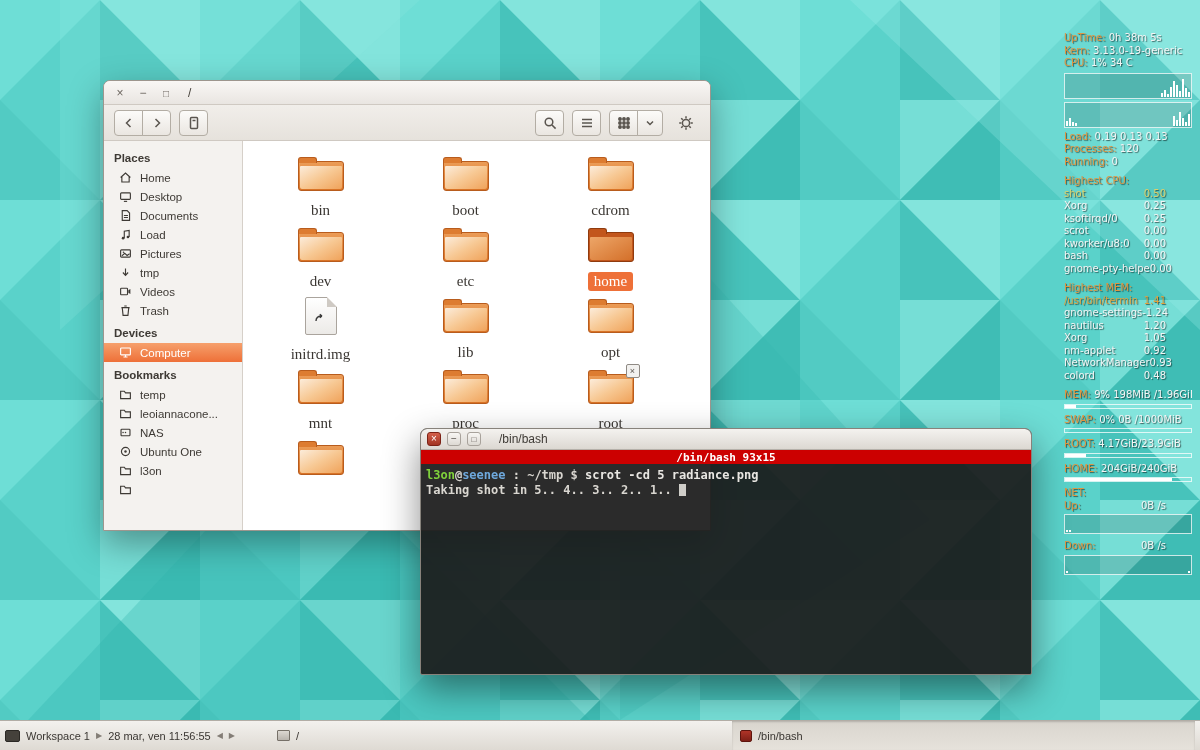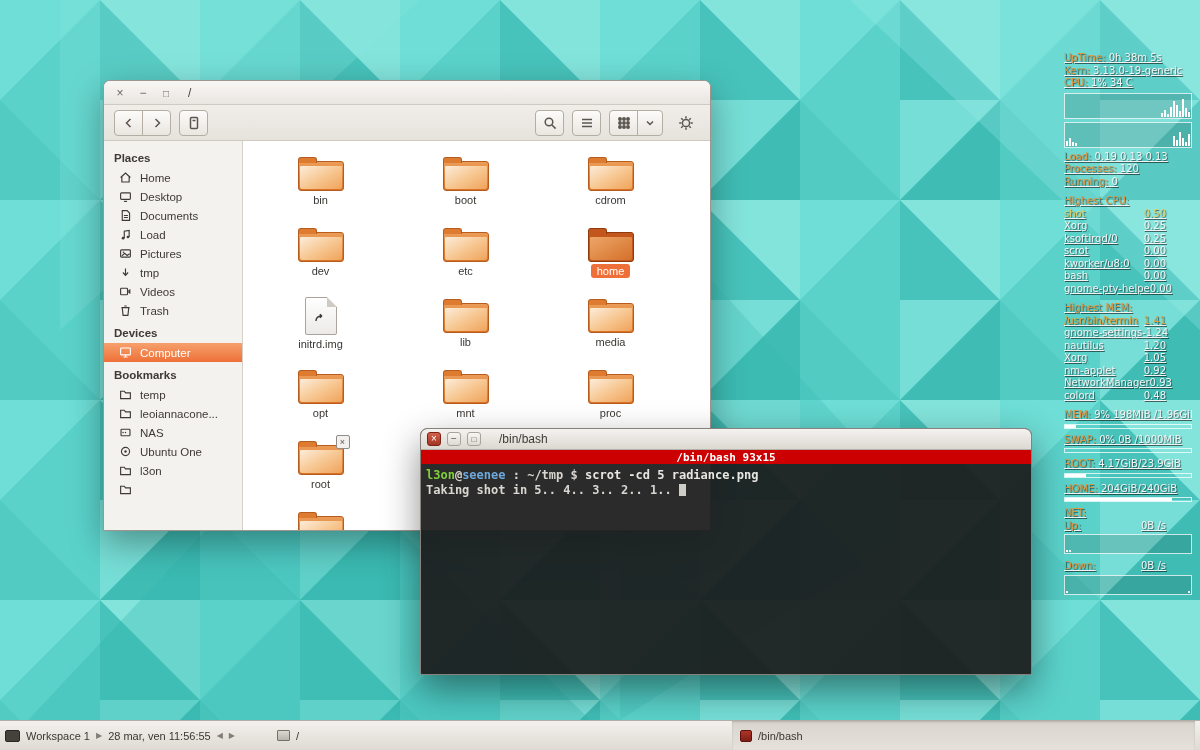--- a/index.html
+++ b/index.html
@@ -38,21 +38,21 @@
   .ficon { width:46px; height:34px; position:relative; }
   .fold-back { position:absolute; left:0; right:0; top:4px; bottom:0; background:linear-gradient(#eb9c57,#d97326);
         border:1px solid #b85c1d; border-radius:2px 3px 3px 3px; }
   .fold-back::before { content:''; position:absolute; top:-5px; left:-1px; width:17px; height:5px;
         background:#dd7c31; border:1px solid #b85c1d; border-bottom:none; border-radius:3px 3px 0 0; }
   .fold-front { position:absolute; left:2px; right:2px; bottom:2px; height:23px; border-radius:1px 1px 2px 2px;
         background:linear-gradient(150deg,#fcecda 0%,#f7c893 50%,#f0a35b 100%); }
   .fitem.selected .fold-back { background:#c2561c; border-color:#8f3b0e; }
   .fitem.selected .fold-back::before { background:#c2561c; border-color:#8f3b0e; }
   .fitem.selected .fold-front { background:linear-gradient(150deg,#eda668,#d4702a); }
-  .flabel { margin-top:2px; font-size:11px; color:#3a3632; padding:1px 6px; border-radius:3px; white-space:nowrap; }
+  .flabel { margin-top:10px; font-size:15px; color:#3a3632; padding:1px 6px; border-radius:3px; white-space:nowrap;font-family:Liberation Serif, serif; }
   .fitem.selected .flabel { background:#ee7038; color:#fff; }
   .picon { width:32px; height:38px; margin-top:-2px; position:relative; border:1px solid #aaa49d; border-radius:2px;
         background:linear-gradient(#ffffff,#eceae7); }
   .picon .foldc { position:absolute; top:-1px; right:-1px; width:10px; height:10px;
         background:linear-gradient(225deg,#ffffff 48%,#cfcac4 52%); }
   .picon svg { position:absolute; left:7px; top:12px; width:16px; height:16px; }
   .emblem-x { position:absolute; right:-6px; top:-6px; width:14px; height:14px; background:#f2f1ef;
         border:1px solid #8f8a84; border-radius:2px; color:#5c5751; font-size:9px; line-height:12px; text-align:center; }
   .emblem-x::after { content:"×"; }
 
@@ -68,22 +68,22 @@
   .tbb.close::after{content:"×";} .tbb.min::after{content:"−";} .tbb.max::after{content:"□"; font-size:8px;}
   .term-title { margin-left:12px; font-size:12px; color:#3e3a35; }
   .term-banner { height:14px; background:#cc0000; display:flex; align-items:center; justify-content:center;
         color:#fff; font:bold 11px "DejaVu Sans Mono", monospace; }
   .term-body { padding:4px 5px; font:12px/15px "DejaVu Sans Mono", monospace; color:#d9d6d0; }
   .tline { white-space:pre;font-weight:bold; }
   .p-user { color:#7fd13b; } .p-host { color:#6ea8dc; } .p-cmd { color:#e8e6e2; }
   .cursor { display:inline-block; width:7px; height:12px; background:#cfcdc8; vertical-align:-2px; }
 
   
-  .conky { position:absolute; top:52px; right:8px; width:128px; z-index:1; font:10px/12.5px "DejaVu Sans", sans-serif;
-        color:#f4f4f4; text-shadow:1px 1px 1px rgba(0,0,0,.55);text-decoration:underline; }
+  .conky { position:absolute; top:32px; right:8px; width:128px; z-index:1; font:10px/12.5px "DejaVu Sans", sans-serif;
+        color:#f4f4f4; text-shadow:1px 1px 1px rgba(0,0,0,.55); }
   .clabel { color:#e09540; }
   .crow { white-space:nowrap; overflow:hidden; }
   .proc { display:flex; justify-content:space-between; padding-right:26px; }
   .cpu-procs .proc:first-child { color:#ded06a; }
   .mem-procs .proc:first-child { color:#e0a23e;text-align:center; }
   .chead { margin-top:7px; }
   .cgraph { height:26px; border:1px solid rgba(255,255,255,.75); background:rgba(0,0,0,.12);
         margin:3px 0; display:flex; align-items:flex-end; gap:1px; padding:1px; }
   .cgraph i { width:2px; background:#fff; flex:none; } .cgraph .sp { flex:1; background:transparent; }
   .cgraph.small { height:20px; margin:2px 0 6px; }
@@ -487,27 +487,20 @@
             <div class="fold-back"></div>
             <div class="fold-front"></div>
           </div>
           <div class="flabel">lib</div>
         </div>
       <div class="fitem">
           <div class="ficon">
             <div class="fold-back"></div>
             <div class="fold-front"></div>
           </div>
-          <div class="flabel">media</div>
-        </div>
-      <div class="fitem">
-          <div class="ficon">
-            <div class="fold-back"></div>
-            <div class="fold-front"></div>
-          </div>
           <div class="flabel">opt</div>
         </div>
       <div class="fitem">
           <div class="ficon">
             <div class="fold-back"></div>
             <div class="fold-front"></div>
           </div>
           <div class="flabel">mnt</div>
         </div>
       <div class="fitem">

